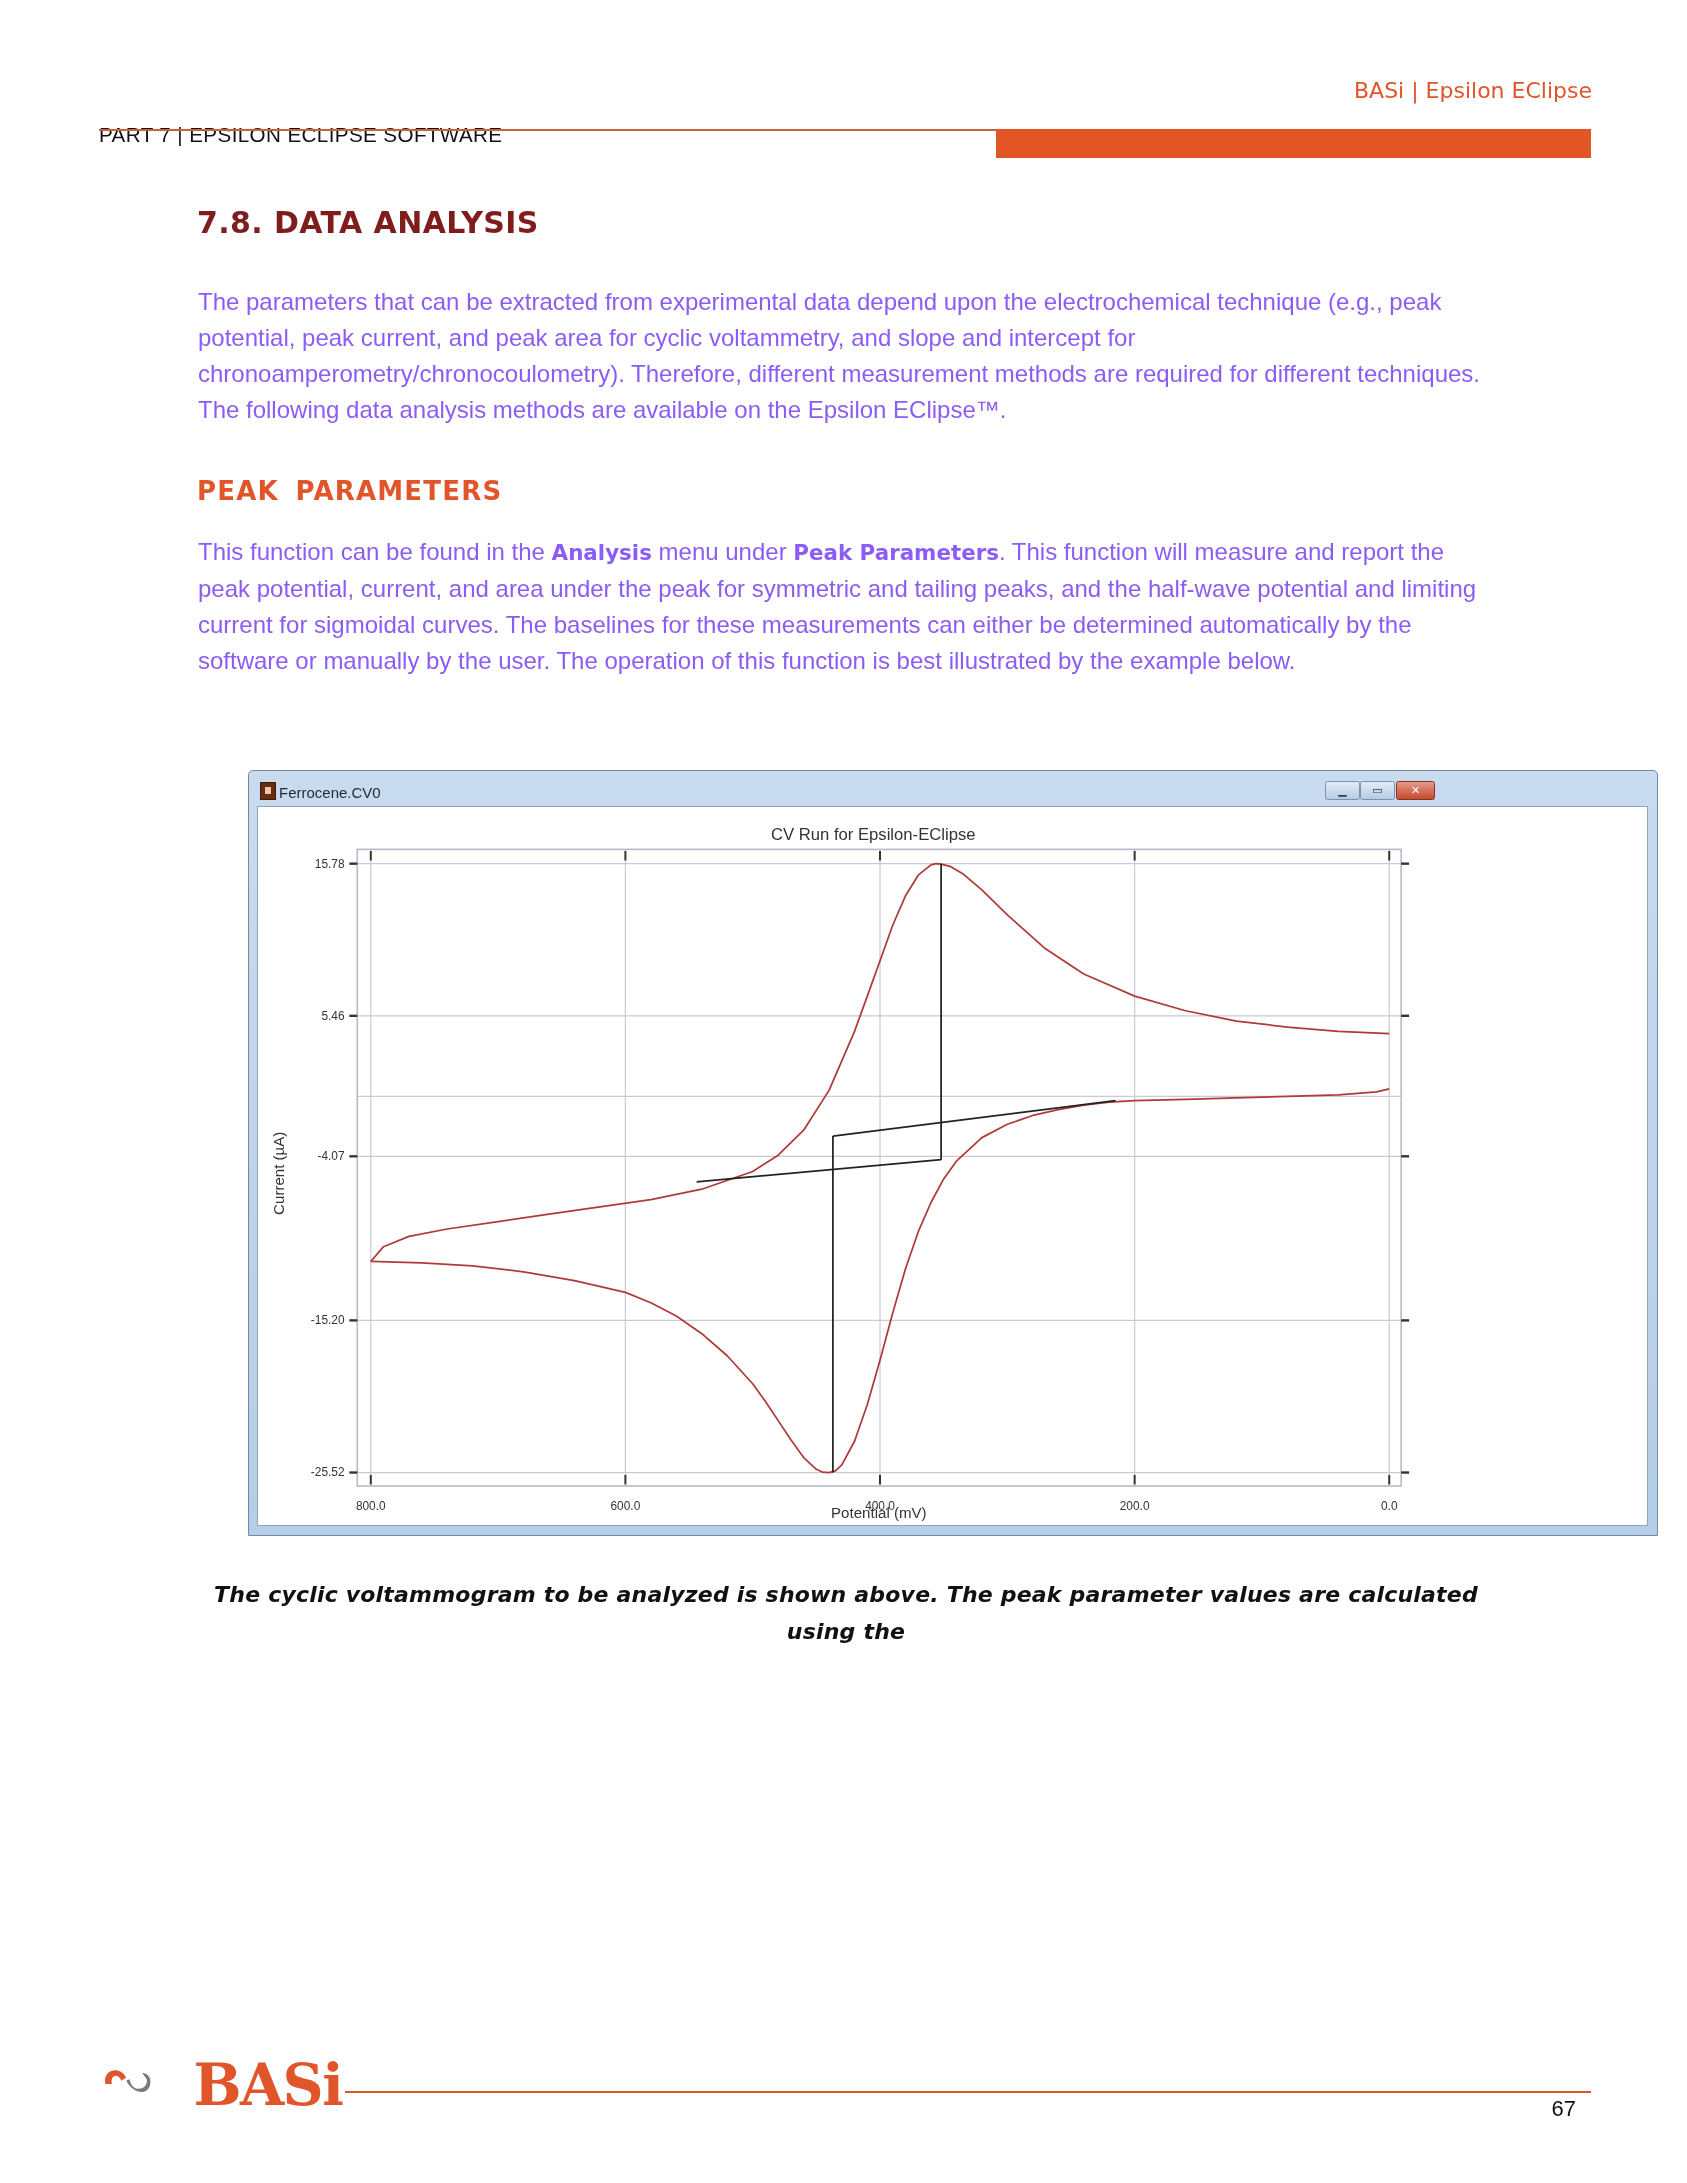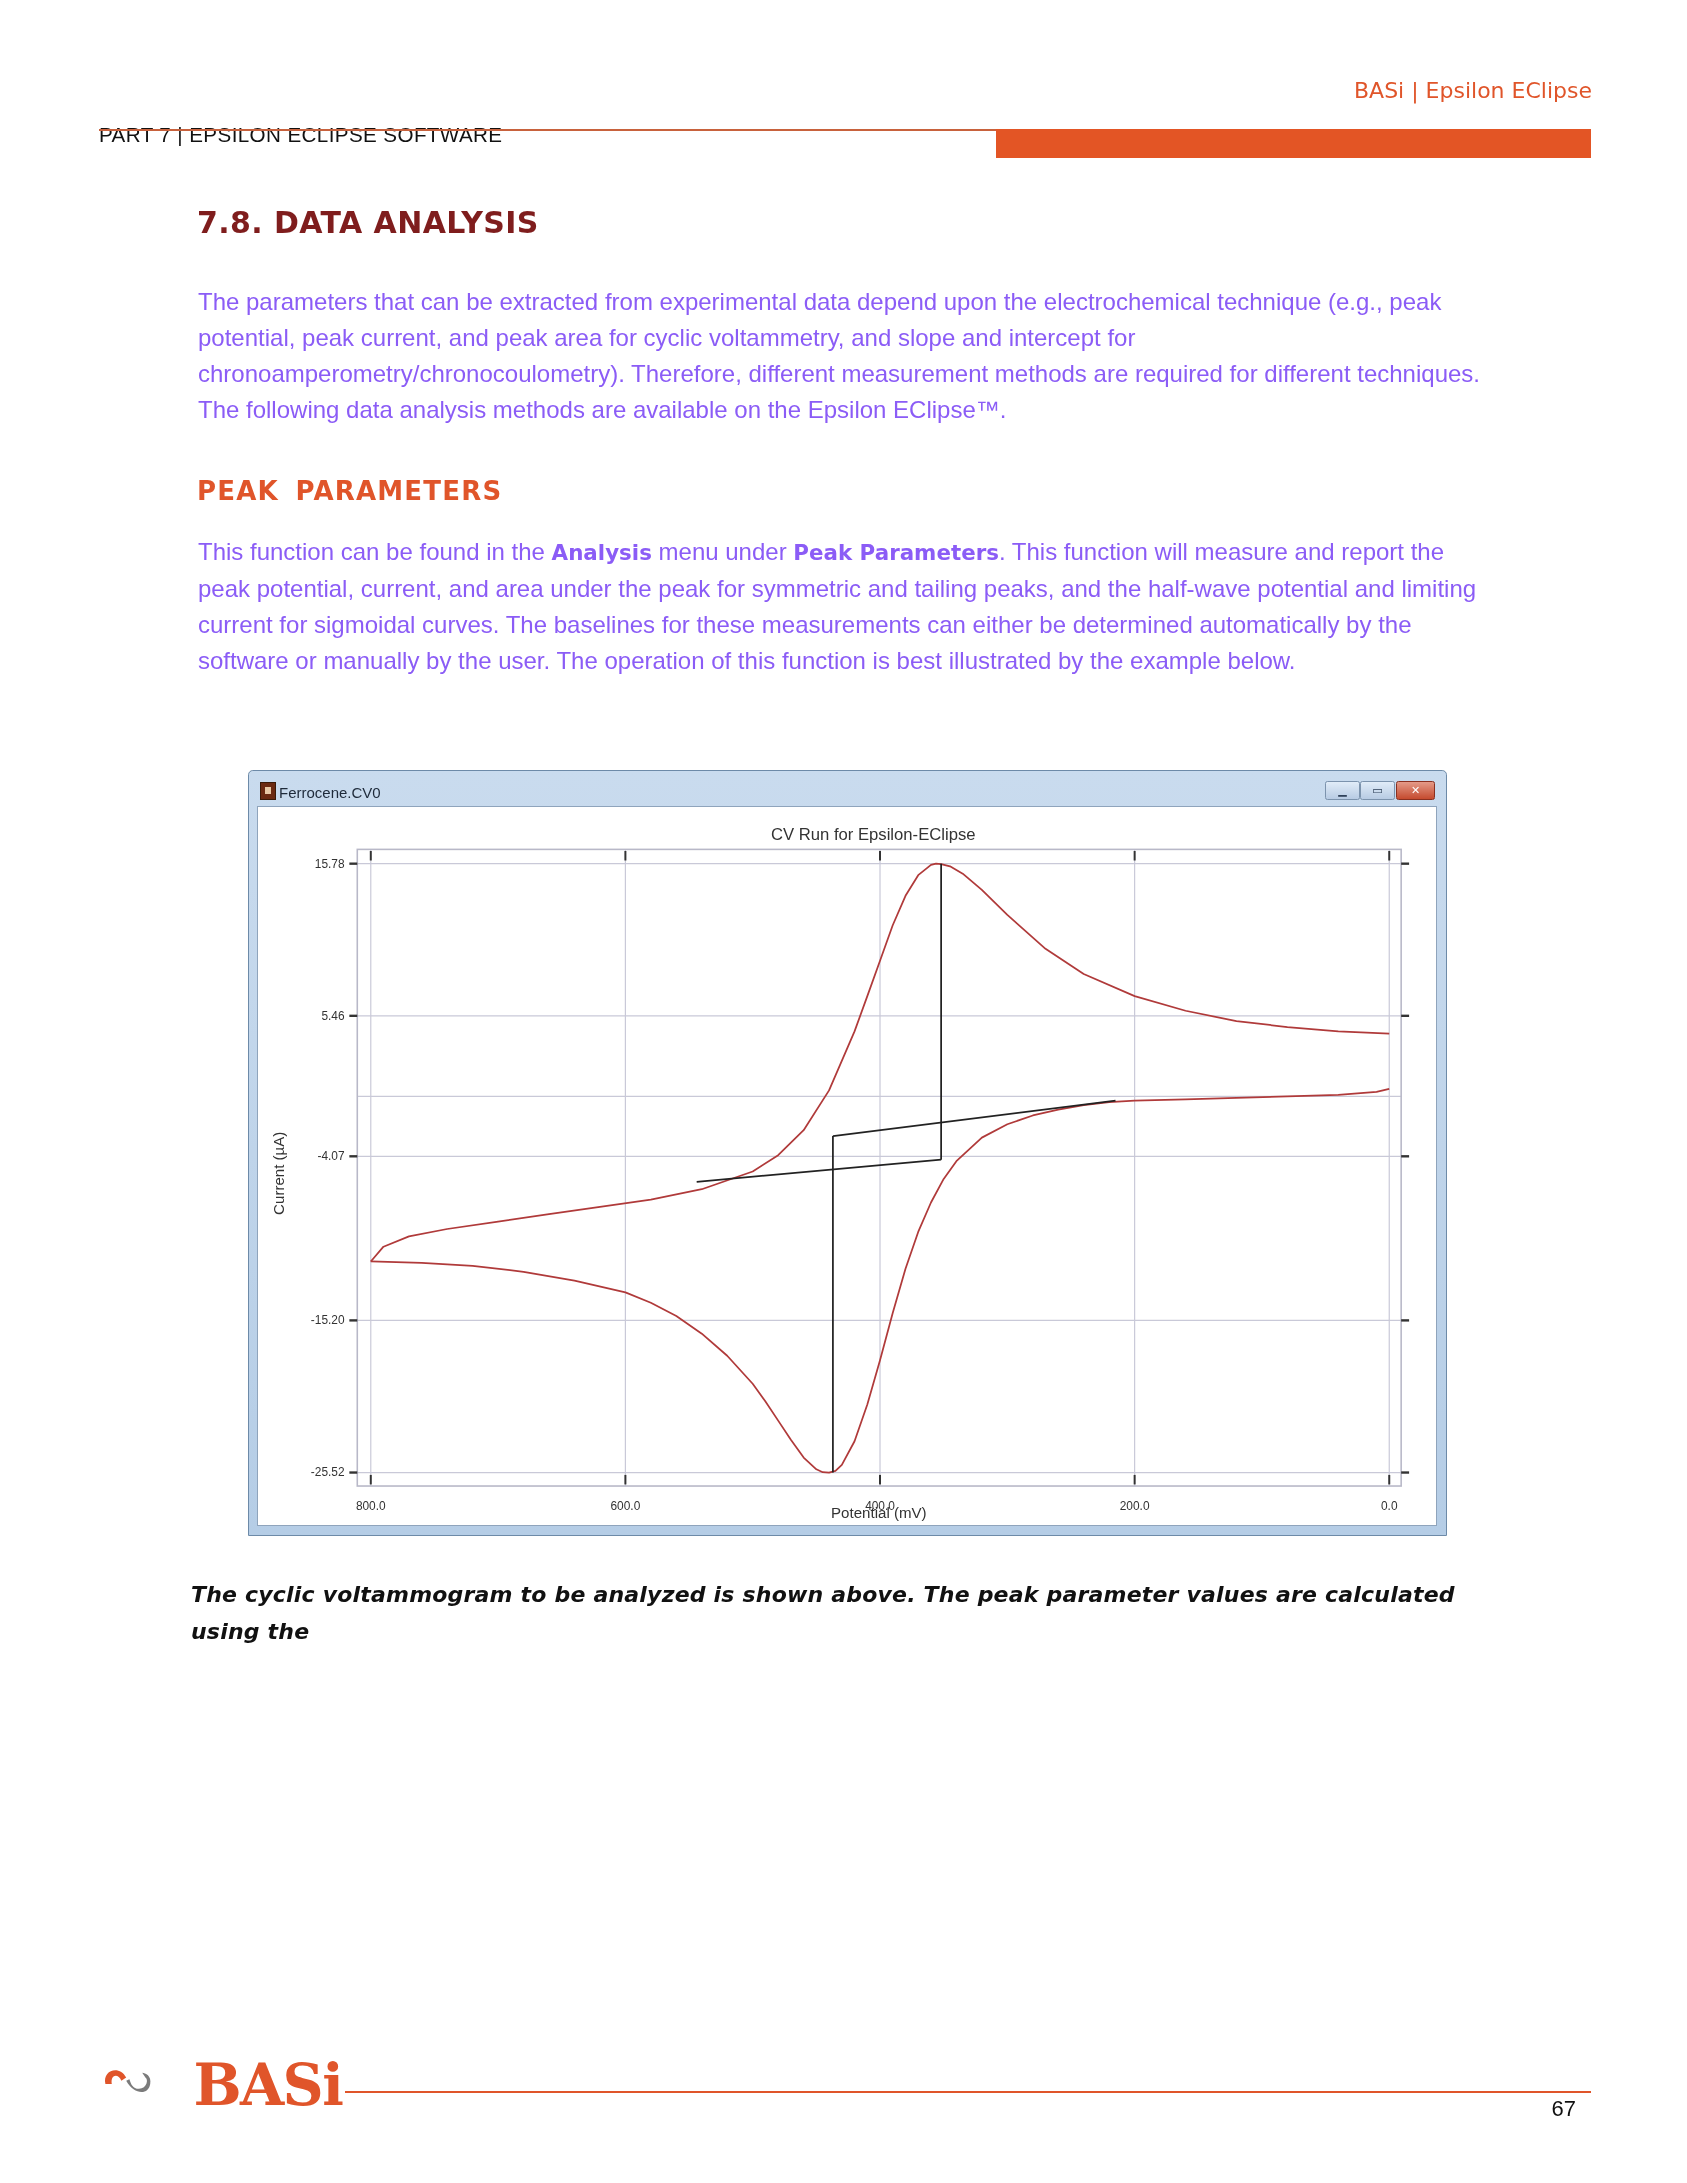--- a/index.html
+++ b/index.html
@@ -8,36 +8,36 @@
   .hdr-right { position: absolute; right: 95px; top: 78px; font-family: "DejaVu Sans", sans-serif; font-size: 22px; color: #e0552a; }
   .hdr-rule { position: absolute; left: 99px; top: 129px; width: 897px; height: 1.6px; background: #c8623d; }
   .hdr-bar { position: absolute; left: 996px; top: 129px; width: 595px; height: 29px; background: #e35525; }
   h1.sec { position: absolute; left: 197px; top: 205px; margin: 0; font-family: "DejaVu Sans", sans-serif; font-weight: bold; font-size: 30px; color: #7f1d1d; letter-spacing: 0.4px; }
   .para { position: absolute; left: 198px; width: 1286px; font-family: "Liberation Sans", sans-serif; font-size: 24px; line-height: 36px; color: #8b5cf6; }
   .p1 { top: 284px; }
   h2.sub { position: absolute; left: 197px; top: 476px; margin: 0; font-family: "DejaVu Sans", sans-serif; font-weight: bold; font-size: 26px; color: #e0552a; letter-spacing: 1.2px; word-spacing: 6.4px; }
   .p2 { top: 534px; }
   .p2 b { font-family: "DejaVu Sans", sans-serif; font-weight: bold; font-size: 21.4px; }
 
-  .win { position: absolute; left: 248px; top: 770px; width: 1199px; height: 766px; background: linear-gradient(#c9dbee, #b5cde6); border: 0.8px solid #6d8aa8; border-radius: 4.8px 4.8px 0 0; box-sizing: border-box; }
+  .win { position: absolute; left: 248px; top: 770px; width: 1410px; height: 766px; background: linear-gradient(#c9dbee, #b5cde6); border: 0.8px solid #6d8aa8; border-radius: 4.8px 4.8px 0 0; box-sizing: border-box; }
   .win-title { position: absolute; left: 30px; top: 12.7px; font-family: "Liberation Sans", sans-serif; font-size: 15px; color: #1e2a3a; }
   .win-icon { position: absolute; left: 11px; top: 11px; width: 14.3px; height: 16px; background: #6b2a12; border: 0.8px solid #3a1a08; }
   .win-icon::after { content: ""; position: absolute; left: 4px; top: 4px; width: 6.4px; height: 7.1px; background: #e8c9a6; }
   .wbtn { position: absolute; top: 9.5px; height: 17.5px; border: 0.8px solid #7c93ad; border-radius: 2.4px; background: linear-gradient(#e1ecf8, #b7cbe3); display: flex; align-items: center; justify-content: center; font-size: 11px; color: #2b3d55; cursor: pointer; }
   .wbtn.min { left: 1076px; width: 33px; }
   .wbtn.max { left: 1111px; width: 33px; }
   .wbtn.close { left: 1147px; width: 37px; background: linear-gradient(#e49a88, #c54b2f); border-color: #8a3020; color: #fff; font-weight: bold; }
   .win-client { position: absolute; left: 8px; top: 35px; right: 9.5px; bottom: 9.5px; background: #ffffff; border: 0.8px solid #8fa4bc; }
 
   svg.chart { position: absolute; left: 0; top: 0; }
   .tick-label { font-family: "Liberation Sans", sans-serif; font-size: 15px; fill: #333; }
   .axis-title { font-family: "Liberation Sans", sans-serif; font-size: 19px; fill: #333; }
   .chart-title { font-family: "Liberation Sans", sans-serif; font-size: 21px; fill: #333; }
 
-  .caption { position: absolute; left: 191px; width: 1310px; top: 1576px; font-family: "DejaVu Sans", sans-serif; font-style: italic; font-weight: bold; font-size: 22px; line-height: 37px; color: #111; letter-spacing: 0.2px; }
+  .caption { position: absolute; left: 191px; width: 1310px; top: 1576px; text-align: center; font-family: "DejaVu Sans", sans-serif; font-style: italic; font-weight: bold; font-size: 22px; line-height: 37px; color: #111; letter-spacing: 0.2px; }
 
   .logo { position: absolute; left: 99px; top: 2052px; height: 64px; display: flex; align-items: center; gap: 24px; }
   .logo-text { font-family: "DejaVu Serif", serif; font-weight: bold; font-size: 57px; color: #e0552a; letter-spacing: -1.6px; margin-left: 6.4px; }
   .ftr-rule { position: absolute; left: 345px; top: 2091px; width: 1246px; height: 1.6px; background: #e0552a; }
   .page-num { position: absolute; right: 111px; top: 2096px; font-family: "Liberation Sans", sans-serif; font-size: 22px; color: #111; }
 </style>
 </head>
 <body>
 
 <div class="hdr-left">PART 7 | EPSILON ECLIPSE SOFTWARE</div>

